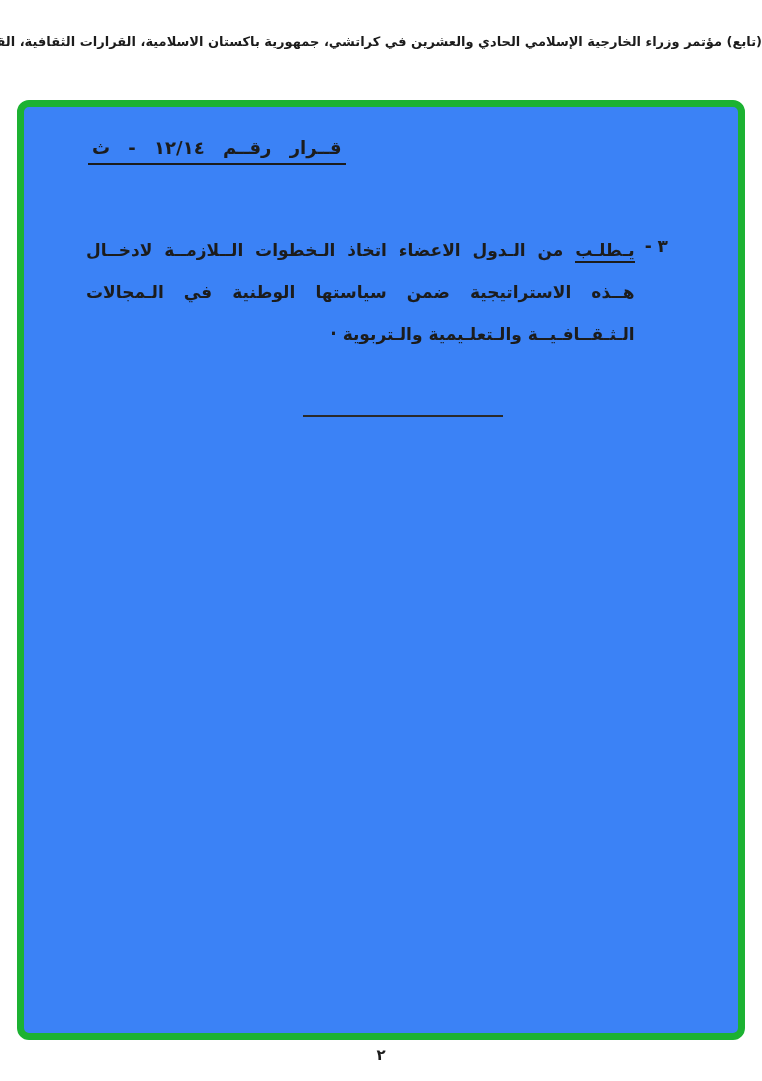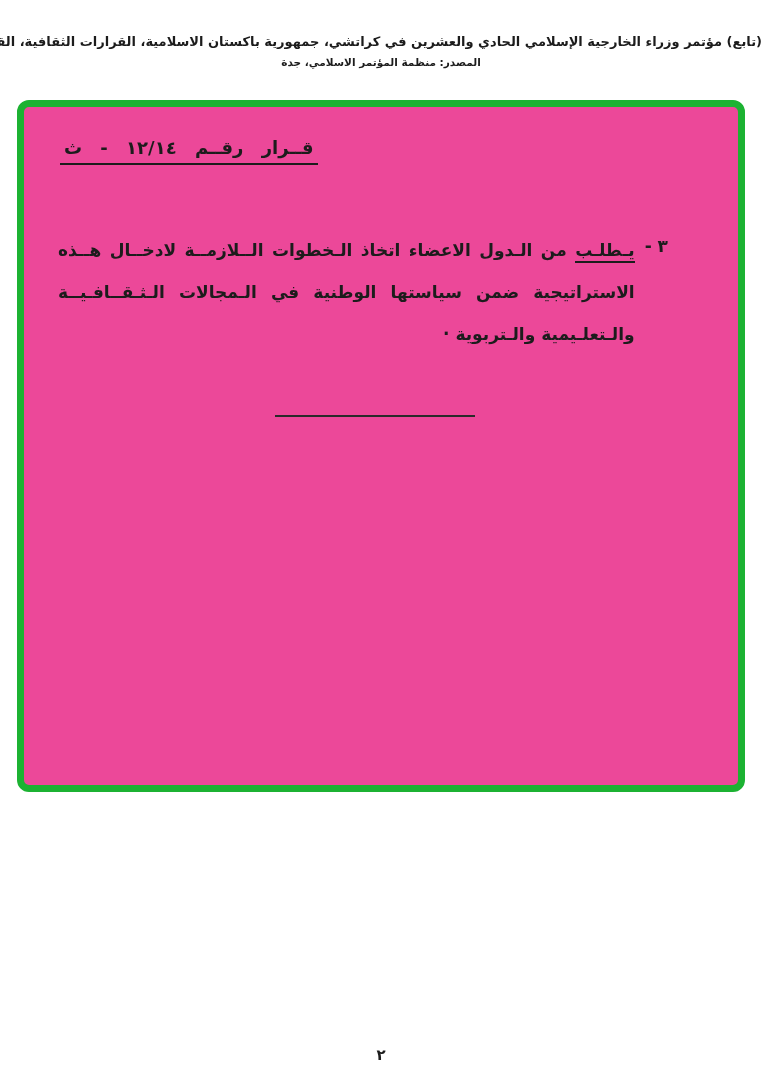--- a/index.html
+++ b/index.html
@@ -26,26 +26,27 @@
     font-size: 10.5px;
     font-weight: bold;
   }
 
   
   .frame {
     position: absolute;
     left: 17px;
     top: 100px;
     width: 728px;
-    height: 692px;
+    height: 940px;
     box-sizing: border-box;
     border: 7px solid #1cb232;
     border-radius: 12px;
-    background: #ec4899;
+    background: #3b82f6;
     direction: rtl;
+    padding-left: 28px;
   }
 
   
   .title-row { text-align: left; }
   .res-title {
     display: inline-block;
     margin: 30px 0 0 36px;
     font-size: 18px;
     font-weight: bold;
     word-spacing: 12px;
@@ -104,21 +105,20 @@
   }
   .page-num { font-size: 15px; font-weight: bold; }
 </style>
 </head>
 <body>
 
 <div class="page">
 
   <header class="doc-header">
     <div class="hdr-line1">(تابع) مؤتمر وزراء الخارجية الإسلامي الحادي والعشرين في كراتشي، جمهورية باكستان الاسلامية، القرارات الثقافية، القرار الرقم ٢١/١٤-ث</div>
-    <div class="hdr-line2">المصدر: منظمة المؤتمر الاسلامي، جدة</div>
   </header>
 
   <div class="frame">
 
     <div class="title-row">
       <span class="res-title">قــرار رقــم ١٢/١٤ - ث</span>
     </div>
 
     <div class="clause">
       <span class="clause-num">٣ -</span>

